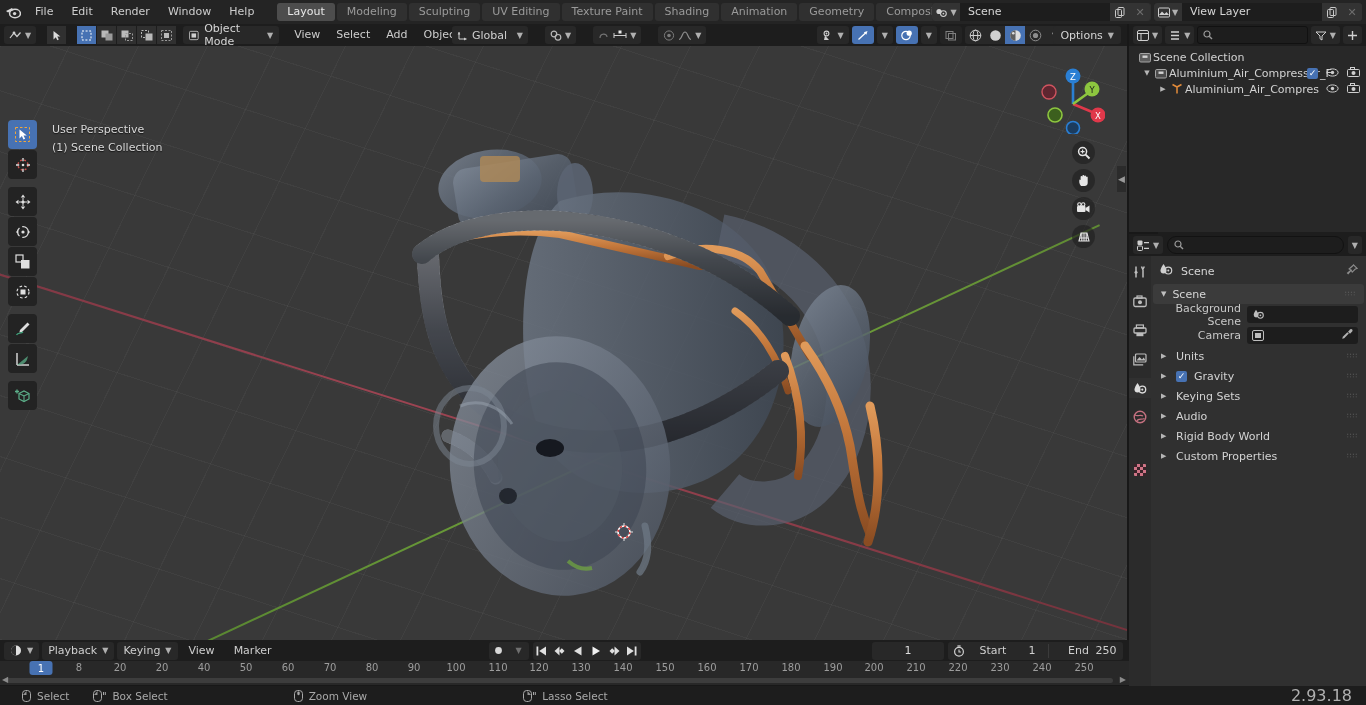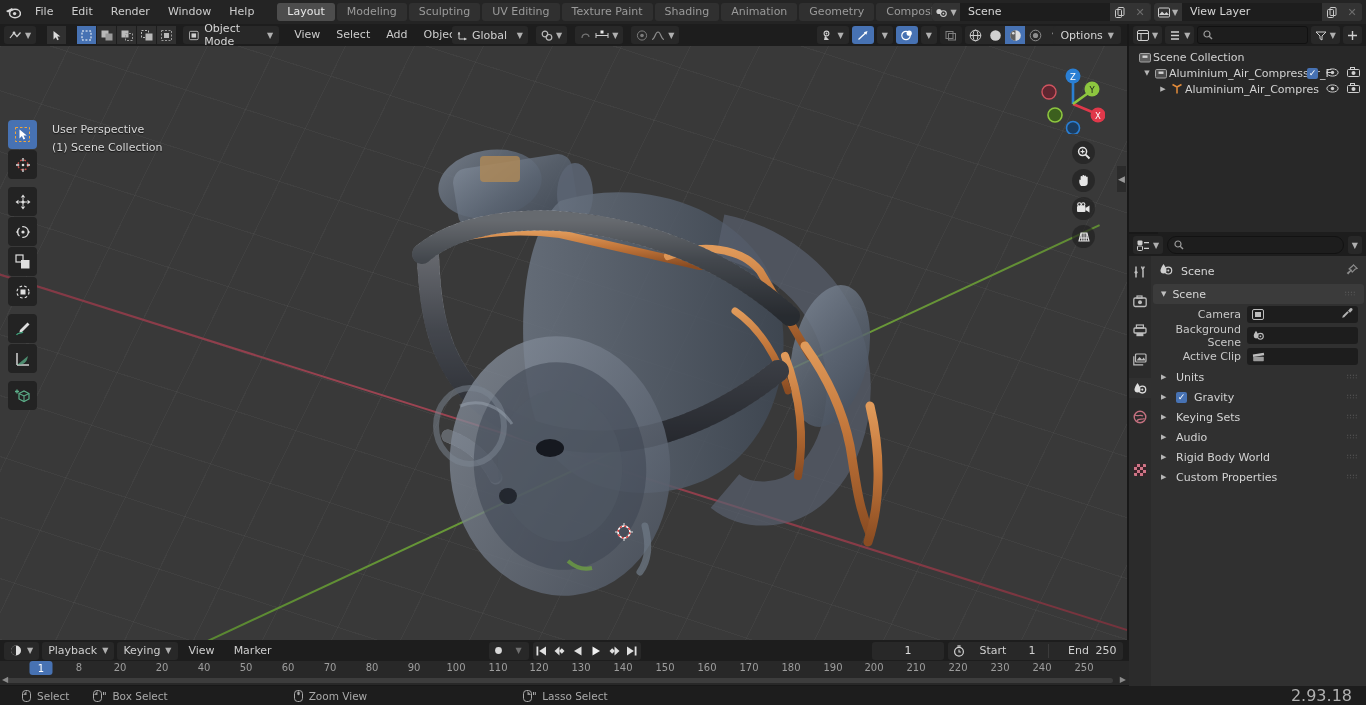--- a/index.html
+++ b/index.html
@@ -306,21 +306,21 @@
         </svg>
       <span>Object Mode</span>
       <span class="chev" style="margin-left:auto">▼</span>
     </div>
     <div class="sep"></div>
     <div class="menu-s">View</div>
     <div class="menu-s">Select</div>
     <div class="menu-s">Add</div>
     <div class="menu-s">Object</div>
 
-    <div style="position:absolute; left:452px; display:flex; align-items:center; gap:8px;">
+    <div style="position:absolute; left:452px; display:flex; align-items:center; gap:17px;">
       <div class="hbtn" style="width:76px">
         <svg width="12" height="11" viewBox="0 0 12 11">
             <path d="M2 9 L2 2 M2 9 L9.5 9" stroke="#cfcfcf" fill="none"></path>
             <path d="M9.5 9 l-2.5 -1.5 v3 Z M2 2 l-1.3 2.4 h2.6 Z" fill="#cfcfcf"></path>
           </svg>
         <span>Global</span>
         <span class="chev" style="margin-left:auto">▼</span>
       </div>
       <div class="hbtn">
         <svg width="12" height="11" viewBox="0 0 12 11">
@@ -806,58 +806,48 @@
         </span>
       </div>
 
       <div class="panel-head">
         <span class="tri">▼</span>
         <span>Scene</span>
         <span class="grip">∷∷</span>
       </div>
 
       <div class="prow">
-        <div class="plabel">Camera</div>
-        <div class="pfield">
-          <svg width="12" height="11" viewBox="0 0 12 11">
-              <rect x="0.5" y="0.5" width="11" height="10" rx="1.5" fill="none" stroke="#bdbdbd"></rect>
-              <rect x="3" y="3" width="6" height="5" fill="#bdbdbd"></rect>
-            </svg>
-          <span></span>
-          <span class="eyedrop">
-            <svg width="12" height="12" viewBox="0 0 12 12">
-                <path d="M9.8 .9 a1.6 1.6 0 0 1 1.4 2.6 L9 5.7 l-2-2 L9.1 1.4 Z" fill="#b3b3b3"></path>
-                <path d="M6.4 4.2 L7.8 5.6 L3.2 10.2 L1.2 10.8 L1.8 8.8 Z" fill="#b3b3b3"></path>
-              </svg>
-          </span>
-        </div>
-      </div>
-
-      <div class="prow">
         <div class="plabel">Background Scene</div>
         <div class="pfield">
           <svg width="13" height="11" viewBox="0 0 13 11">
               <path d="M4 .8 C2.4 3.2, 1.7 4.8, 1.7 6 a2.4 2.4 0 0 0 4.8 0 C6.5 4.8, 5.6 3.2, 4 .8 Z" fill="#bdbdbd"></path>
               <circle cx="8.4" cy="6.3" r="2.9" fill="none" stroke="#bdbdbd" stroke-width="1.1"></circle>
               <circle cx="8.4" cy="6.3" r=".9" fill="#bdbdbd"></circle>
             </svg>
           <span></span>
         </div>
       </div>
 
       <div class="prow">
-        <div class="plabel">Active Clip</div>
+        <div class="plabel">Camera</div>
         <div class="pfield">
-          <svg width="13" height="11" viewBox="0 0 13 11">
-              <path d="M0.8 3.6 L11.8 1.8 L12.2 4.2 L1.2 6 Z" fill="#bdbdbd"></path>
-              <rect x="1.2" y="5.8" width="10.6" height="4.4" rx=".6" fill="#9a9a9a"></rect>
+          <svg width="12" height="11" viewBox="0 0 12 11">
+              <rect x="0.5" y="0.5" width="11" height="10" rx="1.5" fill="none" stroke="#bdbdbd"></rect>
+              <rect x="3" y="3" width="6" height="5" fill="#bdbdbd"></rect>
             </svg>
           <span></span>
-        </div>
-      </div>
+          <span class="eyedrop">
+            <svg width="12" height="12" viewBox="0 0 12 12">
+                <path d="M9.8 .9 a1.6 1.6 0 0 1 1.4 2.6 L9 5.7 l-2-2 L9.1 1.4 Z" fill="#b3b3b3"></path>
+                <path d="M6.4 4.2 L7.8 5.6 L3.2 10.2 L1.2 10.8 L1.8 8.8 Z" fill="#b3b3b3"></path>
+              </svg>
+          </span>
+        </div>
+      </div>
+
 
       <div class="subpanel">
         <span class="tri">▶</span>
         <span>Units</span>
         <span class="grip">∷∷</span>
       </div>
       <div class="subpanel">
         <span class="tri">▶</span>
         <span class="chk">✓</span>
         <span>Gravity</span>

